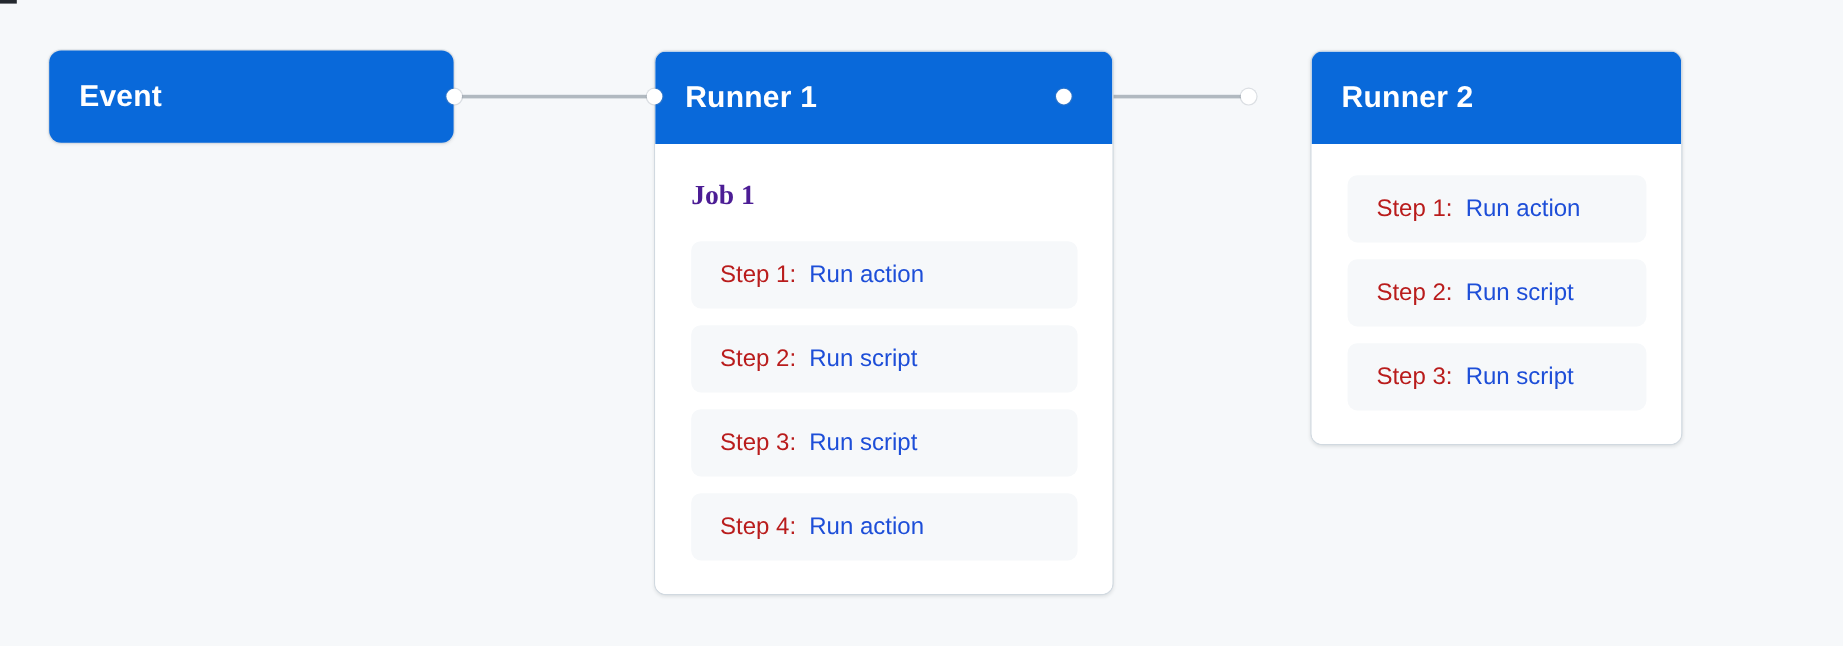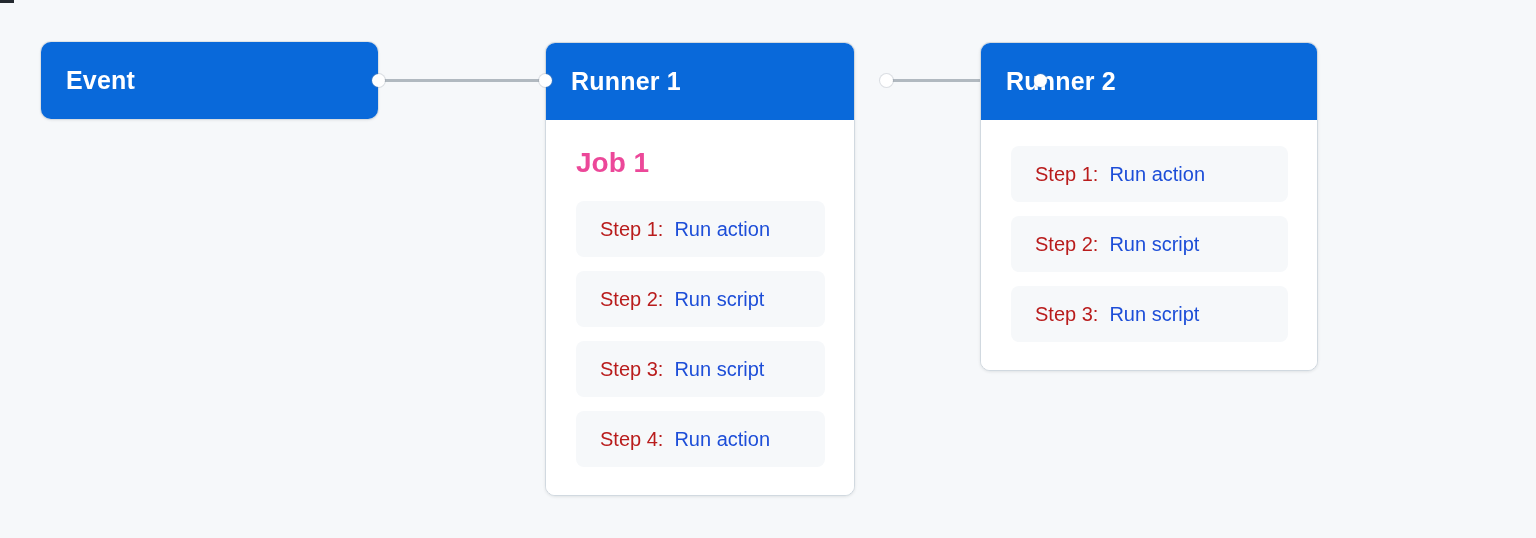--- a/index.html
+++ b/index.html
@@ -57,40 +57,41 @@
 
   .card {
     position: absolute; top: 42px;
     background: #ffffff;
     border: 1px solid #d1d9e0;
     border-radius: 10px;
     overflow: hidden;
     box-shadow: 0 1px 3px rgba(31,35,40,0.1);
     z-index: 2;
   }
-  .card1 { left: 545px; width: 310px; }
-  .card2 { left: 980px; width: 338px; }
+  .card1 { left: 545px; width: 383px; }
+  .card2 { left: 1092px; width: 310px; }
 
   .card-header {
     height: 77px;
     background: #0969da;
     display: flex; align-items: center;
     padding-left: 25px;
   }
 
   .card-body {
     padding: 26px 29px 28px 30px;
     background: #ffffff;
   }
   .job-title {
-    font-size: 28px;
+    font-size: 23px;
     font-weight: bold;
-    color: #ec4899;
+    color: #4c1d95;
     line-height: 33px;
     margin-bottom: 22px;
+    font-family: Liberation Serif, serif;
   }
   .step {
     height: 56px;
     background: #f6f8fa;
     border-radius: 8px;
     display: flex; align-items: center;
     padding-left: 24px;
     margin-bottom: 14px;
     font-size: 20px;
   }

